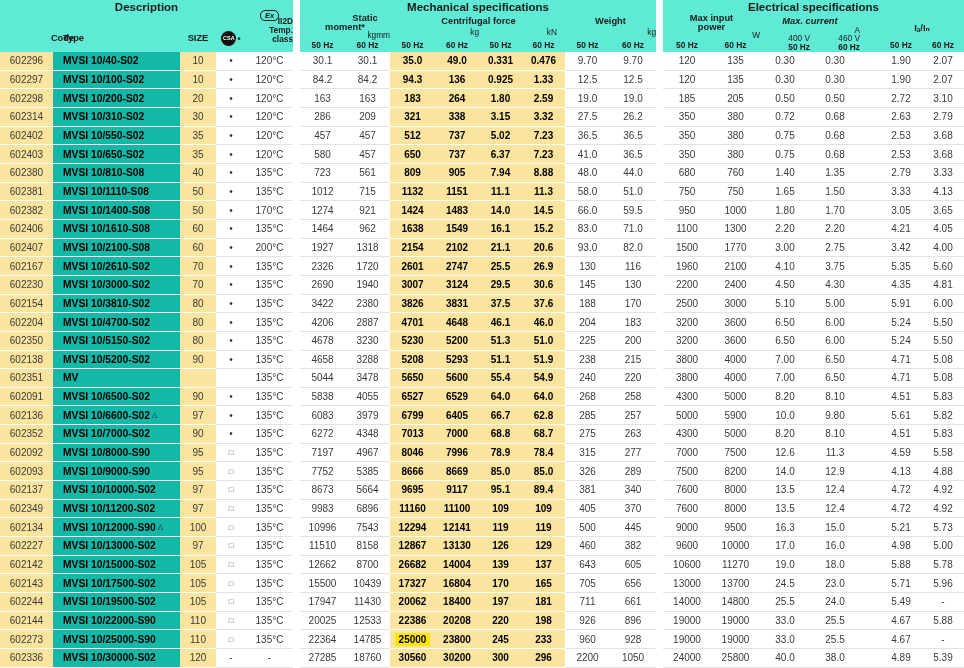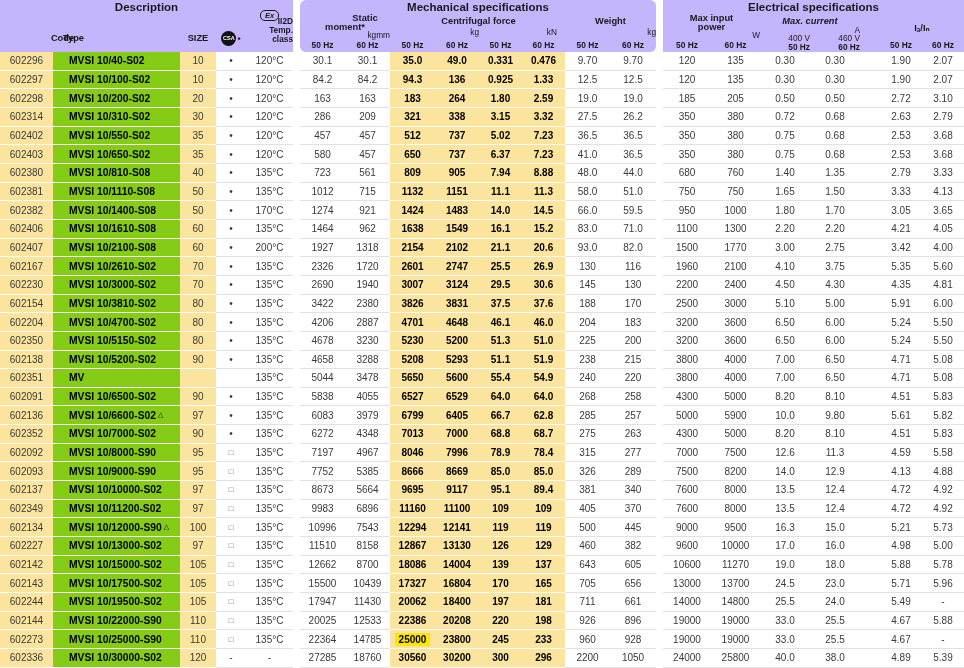--- a/index.html
+++ b/index.html
@@ -1,23 +1,23 @@
 <!DOCTYPE html>
 <html><head>
 <meta charset="utf-8">
 <style>
   html,body{margin:0;padding:0;background:#fff;}
   body{font-family:"Liberation Sans","DejaVu Sans",sans-serif;color:#222;}
   #page{position:relative;width:964px;height:668px;background:#fff;overflow:hidden;}
 
   
   #hdr{position:absolute;left:0;top:0;width:964px;height:52px;}
-  .hblock{position:absolute;top:0;height:52px;background:#c4b5fd;}
+  .hblock{position:absolute;top:0;height:52px;background:#5eead4;}
   #hb-desc{left:0;width:293px;}
-  #hb-mech{left:300px;width:356px;border-radius:6px;}
+  #hb-mech{left:300px;width:356px;}
   #hb-elec{left:663px;width:301px;}
   .htitle{position:absolute;left:0;top:1px;width:100%;text-align:center;
           font-weight:bold;font-size:11.5px;color:#1a1a1a;}
   .hl9b{font-weight:bold;font-size:9.3px;line-height:9.5px;color:#1a1a1a;position:absolute;text-align:center;}
   .hl8{font-size:8.3px;line-height:9px;color:#1a1a1a;position:absolute;text-align:right;}
   .hz{position:absolute;top:39px;height:12px;font-weight:bold;font-size:8.4px;
       text-align:center;color:#1a1a1a;line-height:12px;}
 
   
   .h-code{left:0;top:34px;width:53px;padding-left:36px;}
@@ -37,22 +37,22 @@
       letter-spacing:-0.3px;white-space:nowrap;z-index:5;
       text-shadow:-1px -1px 0 #fff,1px -1px 0 #fff,-1px 1px 0 #fff,1px 1px 0 #fff,0 0 3px #fff;}
 
   
   #rows{position:absolute;left:0;top:52px;width:964px;}
   .row{display:flex;height:18.67px;align-items:stretch;}
   .cell{box-sizing:border-box;display:flex;align-items:center;justify-content:center;
         font-size:10px;color:#3a3a3a;overflow:hidden;white-space:nowrap;}
   .y{background:#FBE49D;border-bottom:1px solid #fff;}
   .yb{background:#FBE49D;border-bottom:1px solid #fff;font-weight:bold;color:#000;}
-  .t{background:#84cc16;border-bottom:1px solid #fff;font-weight:bold;color:#000;
-     justify-content:flex-start;padding-left:16px;font-size:10.3px;}
+  .t{background:#14b8a6;border-bottom:1px solid #fff;font-weight:bold;color:#000;
+     justify-content:flex-start;padding-left:10px;font-size:10.3px;}
   .w{background:#fff;border-bottom:1px solid #e2e2e2;}
   .gap{width:7px;background:#fff;}
   .spacer{width:20px;background:#fff;border-bottom:1px solid #e2e2e2;box-sizing:border-box;}
   .c-code{width:53px}.c-type{width:127px}.c-size{width:36px}.c-csa{width:30px}.c-temp{width:47px}
   .c-sm50{width:45px}.c-sm60{width:45px}
   .c-kg50{width:45px}.c-kg60{width:44px}.c-kn50{width:43px}.c-kn60{width:43px}
   .c-w50{width:45px}.c-w60{width:46px}
   .c-p50{width:48px}.c-p60{width:49px}.c-c400{width:50px}.c-c460{width:50px}
   .c-in50{width:42px}.c-in60{width:42px}
   .sq{font-size:7.5px;color:#555;}
@@ -778,21 +778,21 @@
       </div>
       <div class="row">
         <div class="cell c-code y">602142</div>
         <div class="cell c-type t">MVSI 10/15000-S02</div>
         <div class="cell c-size y">105</div>
         <div class="cell c-csa w sq">□</div>
         <div class="cell c-temp w">135°C</div>
         <div class="gap"></div>
         <div class="cell c-sm50 w">12662</div>
         <div class="cell c-sm60 w">8700</div>
-        <div class="cell c-kg50 yb">18086</div>
+        <div class="cell c-kg50 yb">26682</div>
         <div class="cell c-kg60 yb">14004</div>
         <div class="cell c-kn50 yb">139</div>
         <div class="cell c-kn60 yb">137</div>
         <div class="cell c-w50 w">643</div>
         <div class="cell c-w60 w">605</div>
         <div class="gap"></div>
         <div class="cell c-p50 w">10600</div>
         <div class="cell c-p60 w">11270</div>
         <div class="cell c-c400 w">19.0</div>
         <div class="cell c-c460 w">18.0</div>

